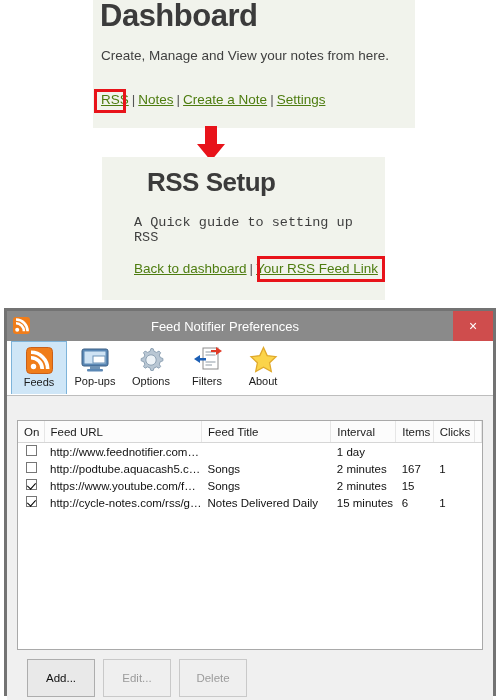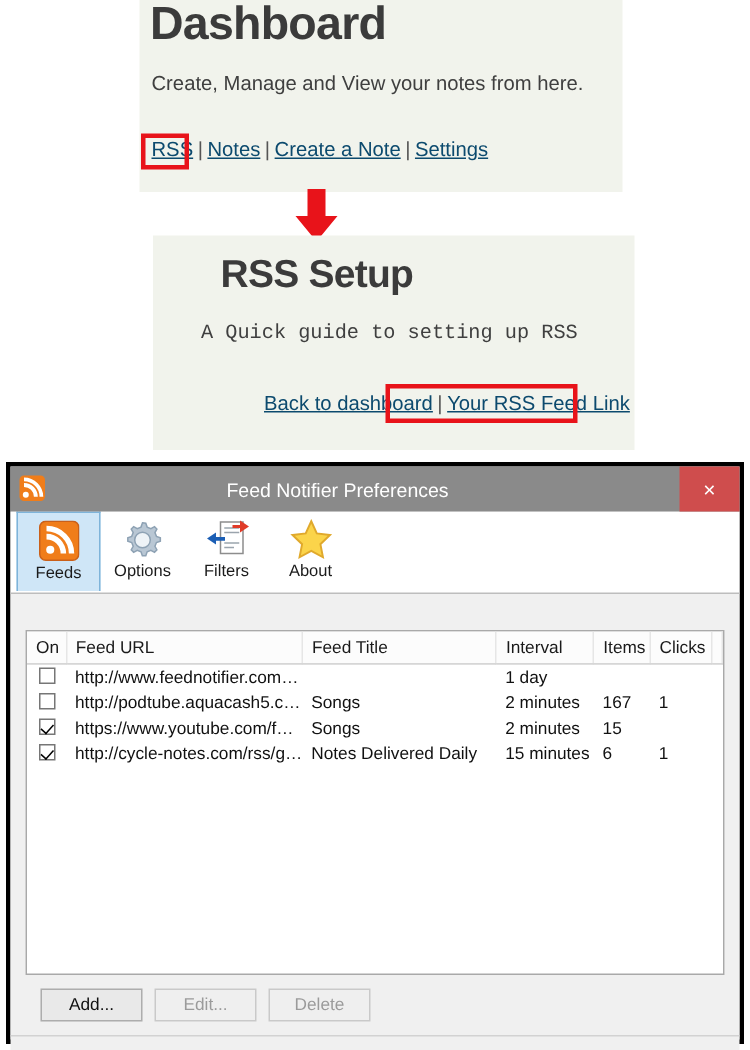--- a/index.html
+++ b/index.html
@@ -10,45 +10,45 @@
     -webkit-font-smoothing:antialiased;
     overflow:hidden;
     position:relative;
   }
 
   
   .web-area{position:absolute;left:0;top:0;width:500px;height:300px;background:#fff;}
 
   .panel{position:absolute;background:#f1f3ec;}
   #dashboard-panel{left:93px;top:0;width:322px;height:128px;}
-  #rsssetup-panel{left:102px;top:157px;width:283px;height:143px;padding-left:38px;}
+  #rsssetup-panel{left:102px;top:157px;width:283px;height:143px;}
 
   .panel h1{
     margin:0;
     color:#3b3b3b;
     font-weight:bold;
     letter-spacing:-0.5px;
   }
   #dashboard-title{position:absolute;left:7px;top:-2px;font-size:31px;}
   #rsssetup-title{position:absolute;left:45px;top:10px;font-size:26px;}
 
   .panel .subtitle{
     position:absolute;
     color:#3f3f3f;
     font-size:13.5px;
   }
   #dashboard-sub{left:8px;top:48px;}
   #rsssetup-sub{left:32px;top:58px;font-family:Liberation Mono, monospace;}
 
   .linkrow{position:absolute;font-size:13.5px;color:#444;white-space:nowrap;}
   #dashboard-links{left:8px;top:92px;}
-  #rsssetup-links{left:32px;top:104px;margin-left:42px;}
+  #rsssetup-links{left:32px;top:104px;}
 
   .linkrow a{
-    color:#0c4a6e;
+    color:#4d7c0f;
     text-decoration:underline;
     cursor:pointer;
   }
   .sep{color:#555;padding:0 3px;}
 
   
   .hl{
     position:absolute;
     border:3px solid #e8131a;
     box-sizing:border-box;
@@ -56,21 +56,21 @@
   }
   #hl-rss{left:94px;top:89px;width:32px;height:24px;}
   #hl-feedlink{left:257px;top:256px;width:128px;height:26px;}
 
   
   #down-arrow{position:absolute;left:196px;top:126px;width:30px;height:36px;}
 
   
   #fn-window{
     position:absolute;left:4px;top:308px;width:492px;height:388px;
-    border:3px solid #000000;
+    border:3px solid #737373;
     box-sizing:border-box;
     background:#f0f0f0;
   }
 
   #fn-titlebar{
     position:relative;height:30px;background:#8a8a8a;
     display:flex;align-items:center;
   }
   #fn-title-text{
     flex:1;text-align:center;color:#ffffff;font-size:13px;
@@ -142,21 +142,21 @@
   }
 
   
   #fn-btnrow{
     padding:9px 10px 9px 10px;
     display:flex;gap:8px;background:#f0f0f0;
   }
   .btn{
     font-size:11.5px;font-family:"Liberation Sans",sans-serif;
     border:1px solid #adadad;background:#e9e9e9;
-    height:22px;min-width:68px;
+    height:38px;min-width:68px;
     display:flex;align-items:center;justify-content:center;
     cursor:pointer;color:#101010;box-sizing:border-box;
   }
   .btn.disabled{color:#9b9b9b;background:#efefef;border-color:#c9c9c9;cursor:default;}
   .btn.default{border:1px solid #3c9ade;box-shadow:inset 0 0 0 1px #fff;background:#eaeaea;}
 
   #fn-footer{
     border-top:1px solid #d2d2d2;
     background:#f0f0f0;
     height:48px;
@@ -218,20 +218,32 @@
         <svg width="27" height="27" viewBox="0 0 27 27" xmlns="http://www.w3.org/2000/svg">
           <rect x="0.5" y="0.5" width="26" height="26" rx="4" fill="#f07d1a" stroke="#c9601a"></rect>
           <circle cx="7.5" cy="19.5" r="2.7" fill="#fff"></circle>
           <path d="M5 12.6a9.4 9.4 0 0 1 9.4 9.4h3.7A13.1 13.1 0 0 0 5 8.9z" fill="#fff"></path>
           <path d="M5 5.3a16.7 16.7 0 0 1 16.7 16.7" fill="none" stroke="#fff" stroke-width="3.6"></path>
         </svg>
       </span>
       <span class="tb-label">Feeds</span>
     </div>
 
+    <div class="tb-item">
+      <span class="tb-icon">
+        <svg width="28" height="26" viewBox="0 0 28 26" xmlns="http://www.w3.org/2000/svg">
+          <rect x="1" y="2" width="26" height="17" rx="2" fill="#5b88b5" stroke="#3a5f85"></rect>
+          <rect x="3.5" y="4.5" width="21" height="12" fill="#cfe3f4"></rect>
+          <rect x="12" y="9" width="12" height="7" fill="#fff" stroke="#6d93b8"></rect>
+          <rect x="9" y="19" width="10" height="3" fill="#6f93b5"></rect>
+          <rect x="6" y="22" width="16" height="2.5" rx="1" fill="#5b88b5"></rect>
+        </svg>
+      </span>
+      <span class="tb-label">Pop-ups</span>
+    </div>
 
     <div class="tb-item">
       <span class="tb-icon">
         <svg width="28" height="28" viewBox="0 0 28 28" xmlns="http://www.w3.org/2000/svg">
           <g fill="#b9c7d4" stroke="#8ea2b4" stroke-width="1">
             <path d="M14 2.5l2.2.3.9 2.6 2.5 1 2.4-1.3 1.6 1.6-1.3 2.4 1 2.5 2.6.9v2.3l-2.6.9-1 2.5 1.3 2.4-1.6 1.6-2.4-1.3-2.5 1-.9 2.6h-2.3l-.9-2.6-2.5-1-2.4 1.3-1.6-1.6 1.3-2.4-1-2.5-2.6-.9v-2.3l2.6-.9 1-2.5-1.3-2.4 1.6-1.6 2.4 1.3 2.5-1 .9-2.6z"></path>
           </g>
           <circle cx="14" cy="14" r="5.2" fill="#eef3f7" stroke="#8ea2b4"></circle>
         </svg>
       </span>

